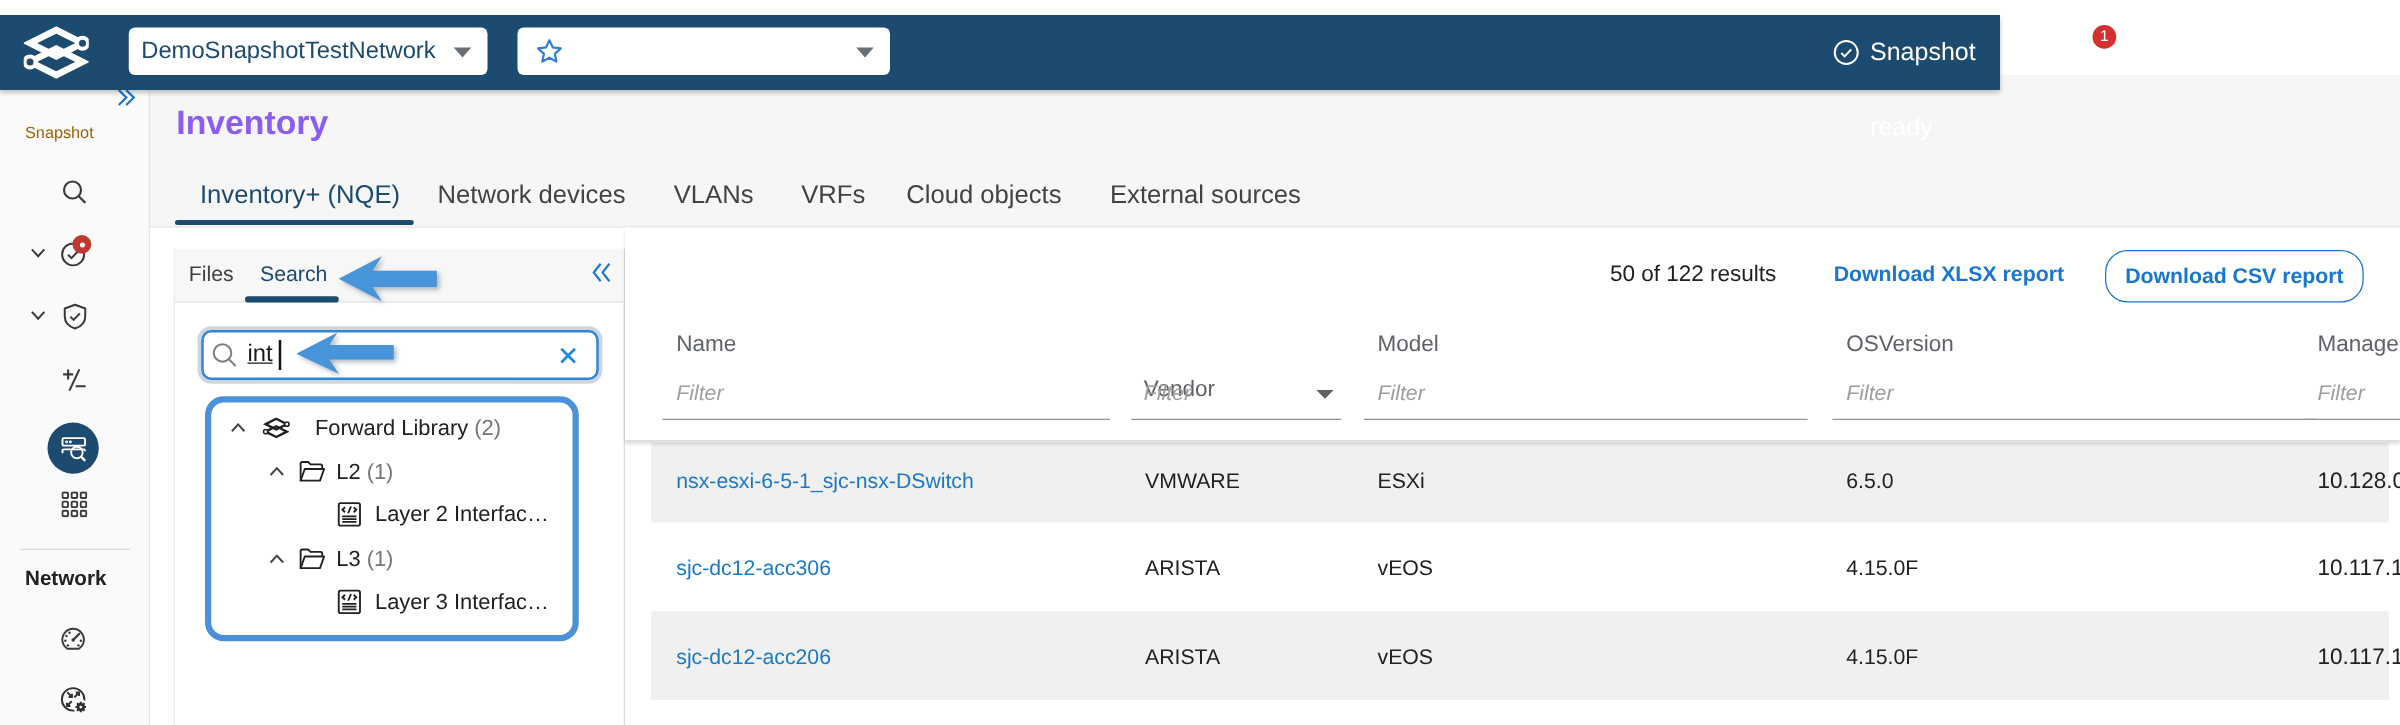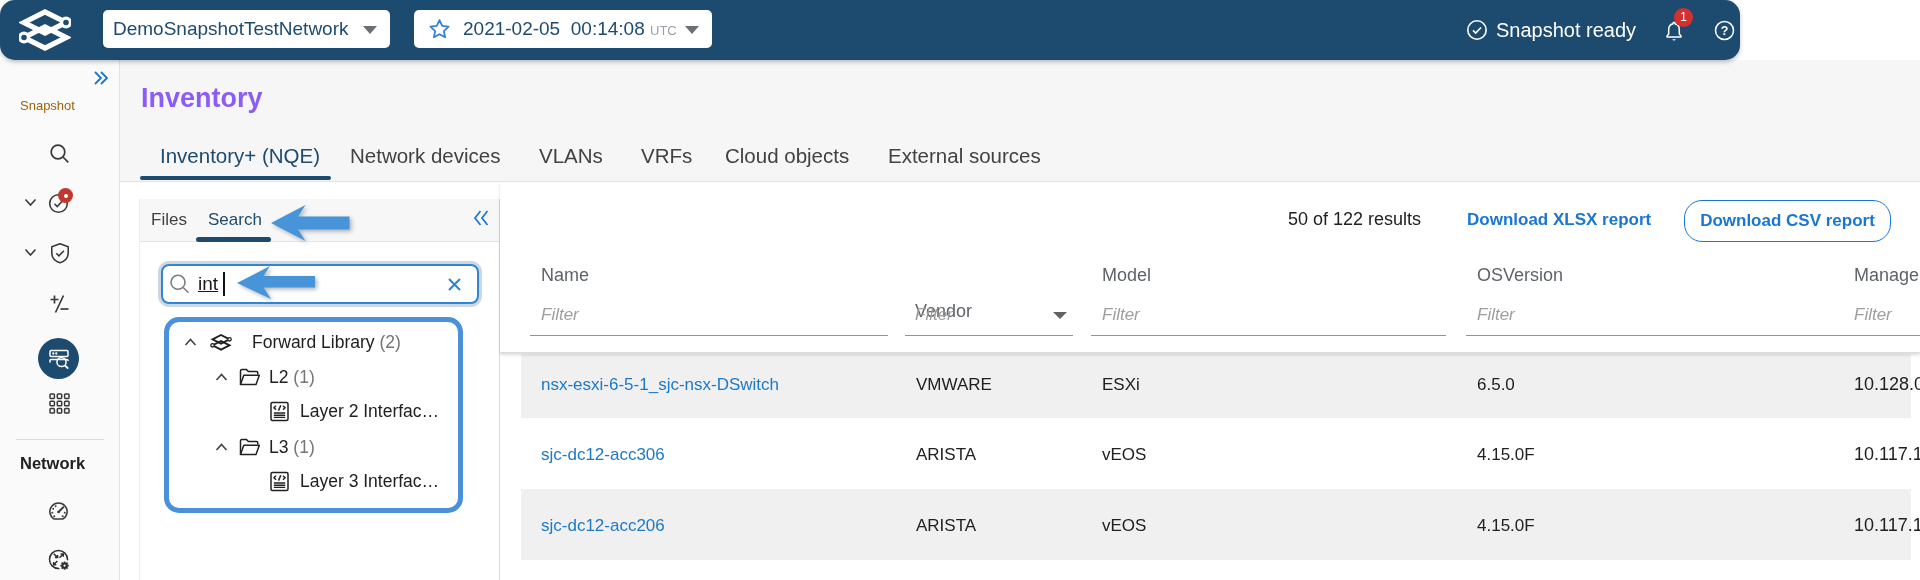--- a/index.html
+++ b/index.html
@@ -6,41 +6,40 @@
   #root{position:relative;width:1920px;height:580px;background:#fff;overflow:hidden;
         font-family:"Liberation Sans",sans-serif;-webkit-font-smoothing:antialiased;}
   .abs{position:absolute;}
   .nav{background:#1d4a6f;}
   svg{display:block;}
 </style>
 </head>
 <body>
 <div id="root">
 
-  <div class="abs nav" style="left:0;top:0;width:1740px;height:60px;box-shadow:0 2px 4px rgba(0,0,0,.25);z-index:30;border-radius:15px;">
+  <div class="abs nav" style="left:0;top:12px;width:1600px;height:60px;box-shadow:0 2px 4px rgba(0,0,0,.25);z-index:30;">
 
     <svg class="abs" style="left:19px;top:8px;" width="52" height="44" viewBox="0 0 52 44">
       <g fill="none" stroke="#fff" stroke-width="5.2">
         <path d="M5 14.5 L26 4 L47 14.5 L26 25 Z"></path>
         <path d="M5 29.5 L26 19 L47 29.5 L26 40 Z"></path>
       </g>
       <circle cx="47" cy="14.5" r="4.4" fill="#1d4a6f" stroke="#fff" stroke-width="3.2"></circle>
       <circle cx="5" cy="29.5" r="4.4" fill="#1d4a6f" stroke="#fff" stroke-width="3.2"></circle>
     </svg>
 
     <div class="abs" style="left:103px;top:10px;width:287px;height:38px;background:#fff;border-radius:5px;">
       <div class="abs" style="left:10px;top:0;height:38px;line-height:38px;font-size:19px;color:#1d4a6f;">DemoSnapshotTestNetwork</div>
       <div class="abs" style="right:13px;top:16px;width:0;height:0;border-left:7px solid transparent;border-right:7px solid transparent;border-top:8px solid #6a6f74;"></div>
     </div>
 
     <div class="abs" style="left:414px;top:10px;width:298px;height:38px;background:#fff;border-radius:5px;">
       <svg class="abs" style="left:13px;top:7px;" width="25" height="25" viewBox="0 0 24 24">
         <path d="M12 3 L14.6 8.6 20.7 9.3 16.2 13.5 17.4 19.5 12 16.5 6.6 19.5 7.8 13.5 3.3 9.3 9.4 8.6 Z" fill="none" stroke="#2f80d6" stroke-width="1.7" stroke-linejoin="round"></path>
       </svg>
-      <div class="abs" style="left:49px;top:0;height:38px;line-height:38px;font-size:19px;color:#1d4a6f;">2021-02-05&nbsp; 00:14:08 <span style="font-size:13px;color:#9aa0a6;">UTC</span></div>
       <div class="abs" style="right:13px;top:16px;width:0;height:0;border-left:7px solid transparent;border-right:7px solid transparent;border-top:8px solid #6a6f74;"></div>
     </div>
 
     <svg class="abs" style="left:1466px;top:19px;" width="22" height="22" viewBox="0 0 22 22">
       <circle cx="11" cy="11" r="9.2" fill="none" stroke="#fff" stroke-width="1.6"></circle>
       <path d="M7 11.4 l2.7 2.7 5.3-5.6" fill="none" stroke="#fff" stroke-width="1.6"></path>
     </svg>
     <div class="abs" style="left:1496px;top:0;height:60px;line-height:60px;font-size:20px;color:#fff;">Snapshot ready</div>
     <svg class="abs" style="left:1663px;top:20px;" width="22" height="22" viewBox="0 0 22 22">
       <path d="M18 17 H4 v-1.1 l1.7-1.9 v-4.4 c0-2.9 1.8-5.2 4.3-5.8 v-.6 c0-.6.4-1 1-1 s1 .4 1 1 v.6 c2.5.6 4.3 2.9 4.3 5.8 v4.4 l1.7 1.9 z" fill="none" stroke="#fff" stroke-width="1.5" stroke-linejoin="round"></path>

